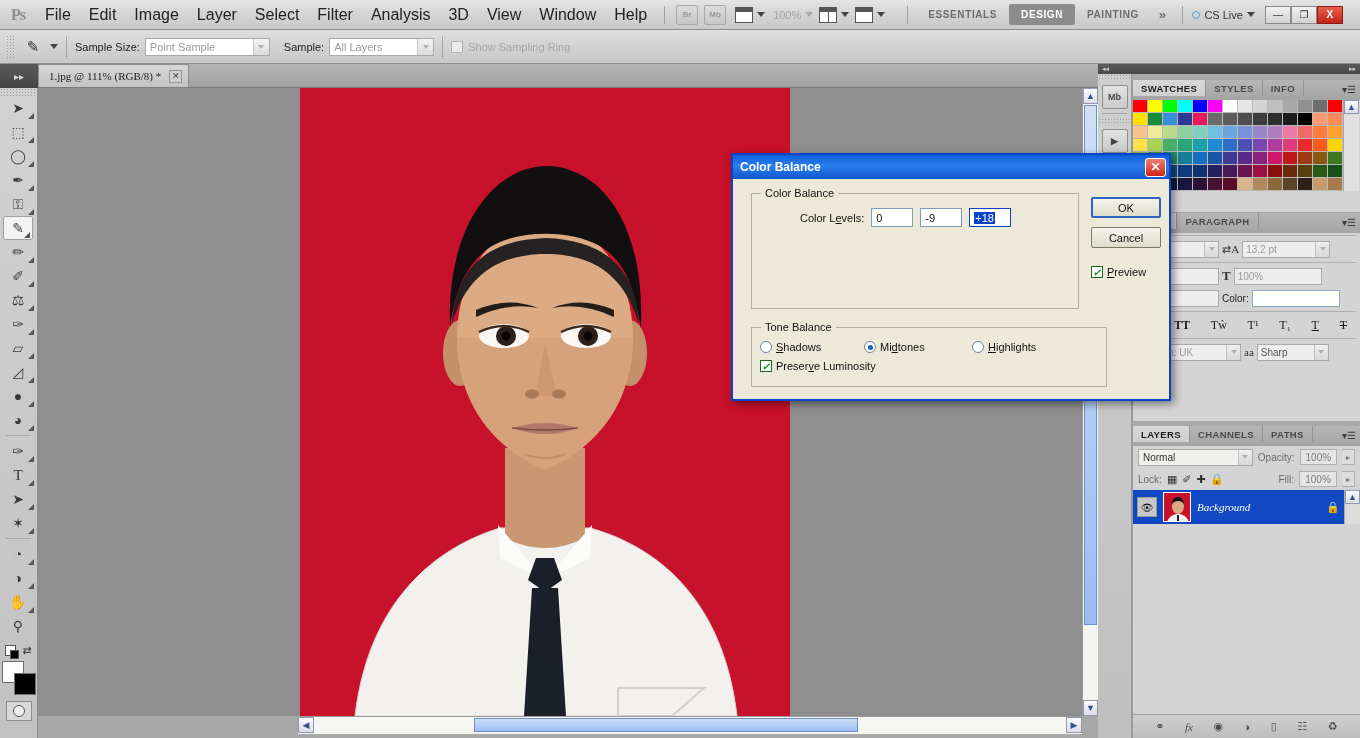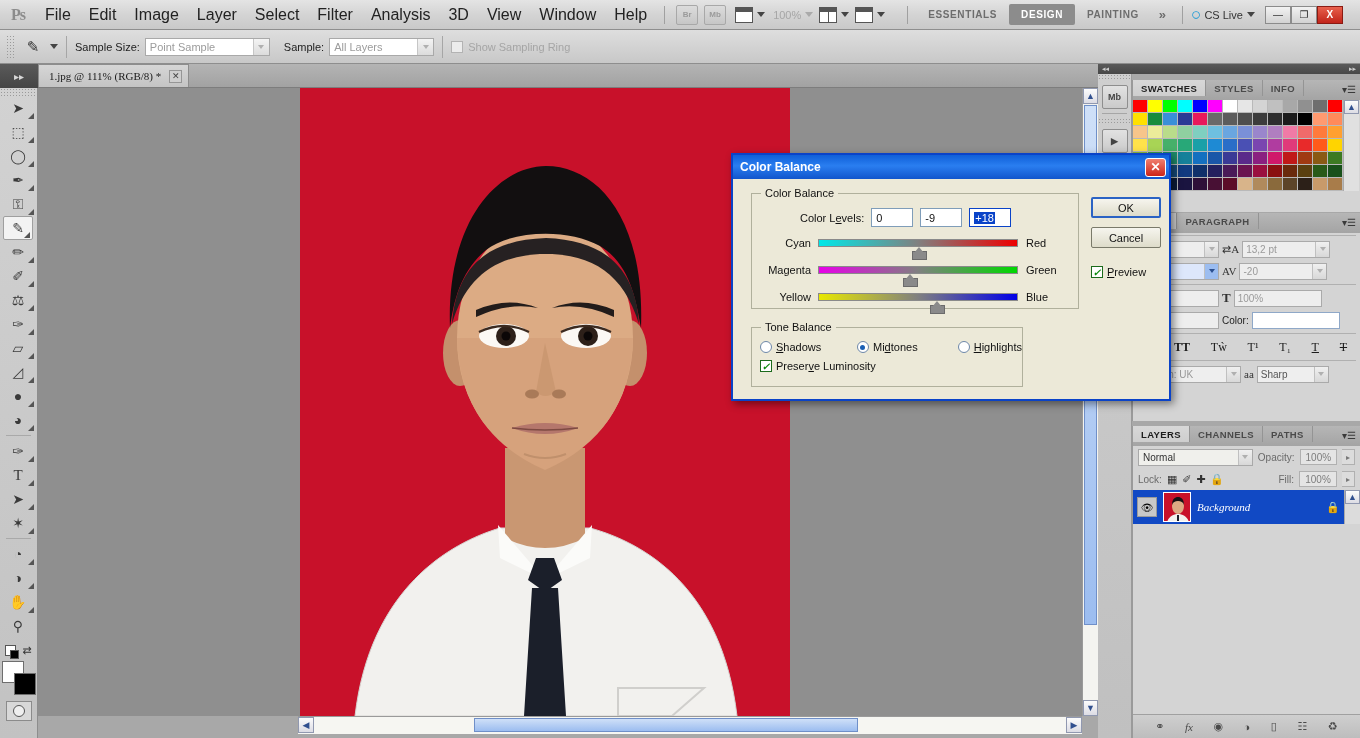--- a/index.html
+++ b/index.html
@@ -584,34 +584,20 @@
             </span>
         </div>
         <span class="cp-ico">⇄A</span>
         <div class="cp-field" style="width:88px">
           <span>13,2 pt</span>
           <span class="cp-arrow">
               <i class="cb-tri"></i>
             </span>
         </div>
       </div>
-      <div class="cp-row">
-        <div class="cp-field" style="width:82px;background:#dde7fb;">
-          <span class="cp-arrow" style="background:#9cbdf0">
-              <i class="cb-tri" style="border-top-color:#2b4f8f"></i>
-            </span>
-        </div>
-        <span class="cp-ico">AV</span>
-        <div class="cp-field" style="width:88px">
-          <span>-20</span>
-          <span class="cp-arrow">
-              <i class="cb-tri"></i>
-            </span>
-        </div>
-      </div>
       <div class="cp-sep"></div>
       <div class="cp-row">
         <div class="cp-field" style="width:82px">
           <span>00%</span>
         </div>
         <span class="cp-ico" style="font-weight:bold;font-size:13px;">T</span>
         <div class="cp-field" style="width:88px">
           <span>100%</span>
         </div>
       </div>
@@ -725,46 +711,23 @@
 
       <div style="display:flex;align-items:center;margin:14px 0 0 0;padding-left:48px;">
         <span class="cl-label">Color L<u>e</u>vels:</span>
         <span class="num-in" style="margin-left:7px;">0</span>
         <span class="num-in" style="margin-left:7px;">-9</span>
         <span class="num-in sel" style="margin-left:7px;">
             <span>+18</span>
           </span>
       </div>
 
-      <div style="margin-top:10px;">
-        <div class="sld-row" style="margin-bottom:15px;">
-          <span class="sld-name">Cyan</span>
-          <span class="sld-track" style="background:linear-gradient(to right,#00e8e8,#808080 50%,#ee0000);">
-            <i class="sld-thumb" style="left:50%;"></i>
-          </span>
-          <span class="sld-right">Red</span>
-        </div>
-        <div class="sld-row" style="margin-bottom:15px;">
-          <span class="sld-name">Magenta</span>
-          <span class="sld-track" style="background:linear-gradient(to right,#e800e8,#808080 50%,#00d800);">
-            <i class="sld-thumb" style="left:45.5%;"></i>
-          </span>
-          <span class="sld-right">Green</span>
-        </div>
-        <div class="sld-row">
-          <span class="sld-name">Yellow</span>
-          <span class="sld-track" style="background:linear-gradient(to right,#e8e800,#808080 50%,#0000e8);">
-            <i class="sld-thumb" style="left:59%;"></i>
-          </span>
-          <span class="sld-right">Blue</span>
-        </div>
-      </div>
-    </div>
-
-    <div class="grp" style="left:18px;top:172px;width:272px;height:60px;">
+    </div>
+
+    <div class="grp" style="left:18px;top:172px;width:356px;height:60px;">
       <span class="grp-lbl">Tone Balance</span>
       <div style="display:flex;margin:13px 0 0 8px;">
         <span class="tb-item" style="width:104px">
           <i class="radio"></i>
             <span><u>S</u>hadows</span>
         </span>
         <span class="tb-item" style="width:108px">
           <i class="radio">
               <i class="dot"></i>
             </i>

